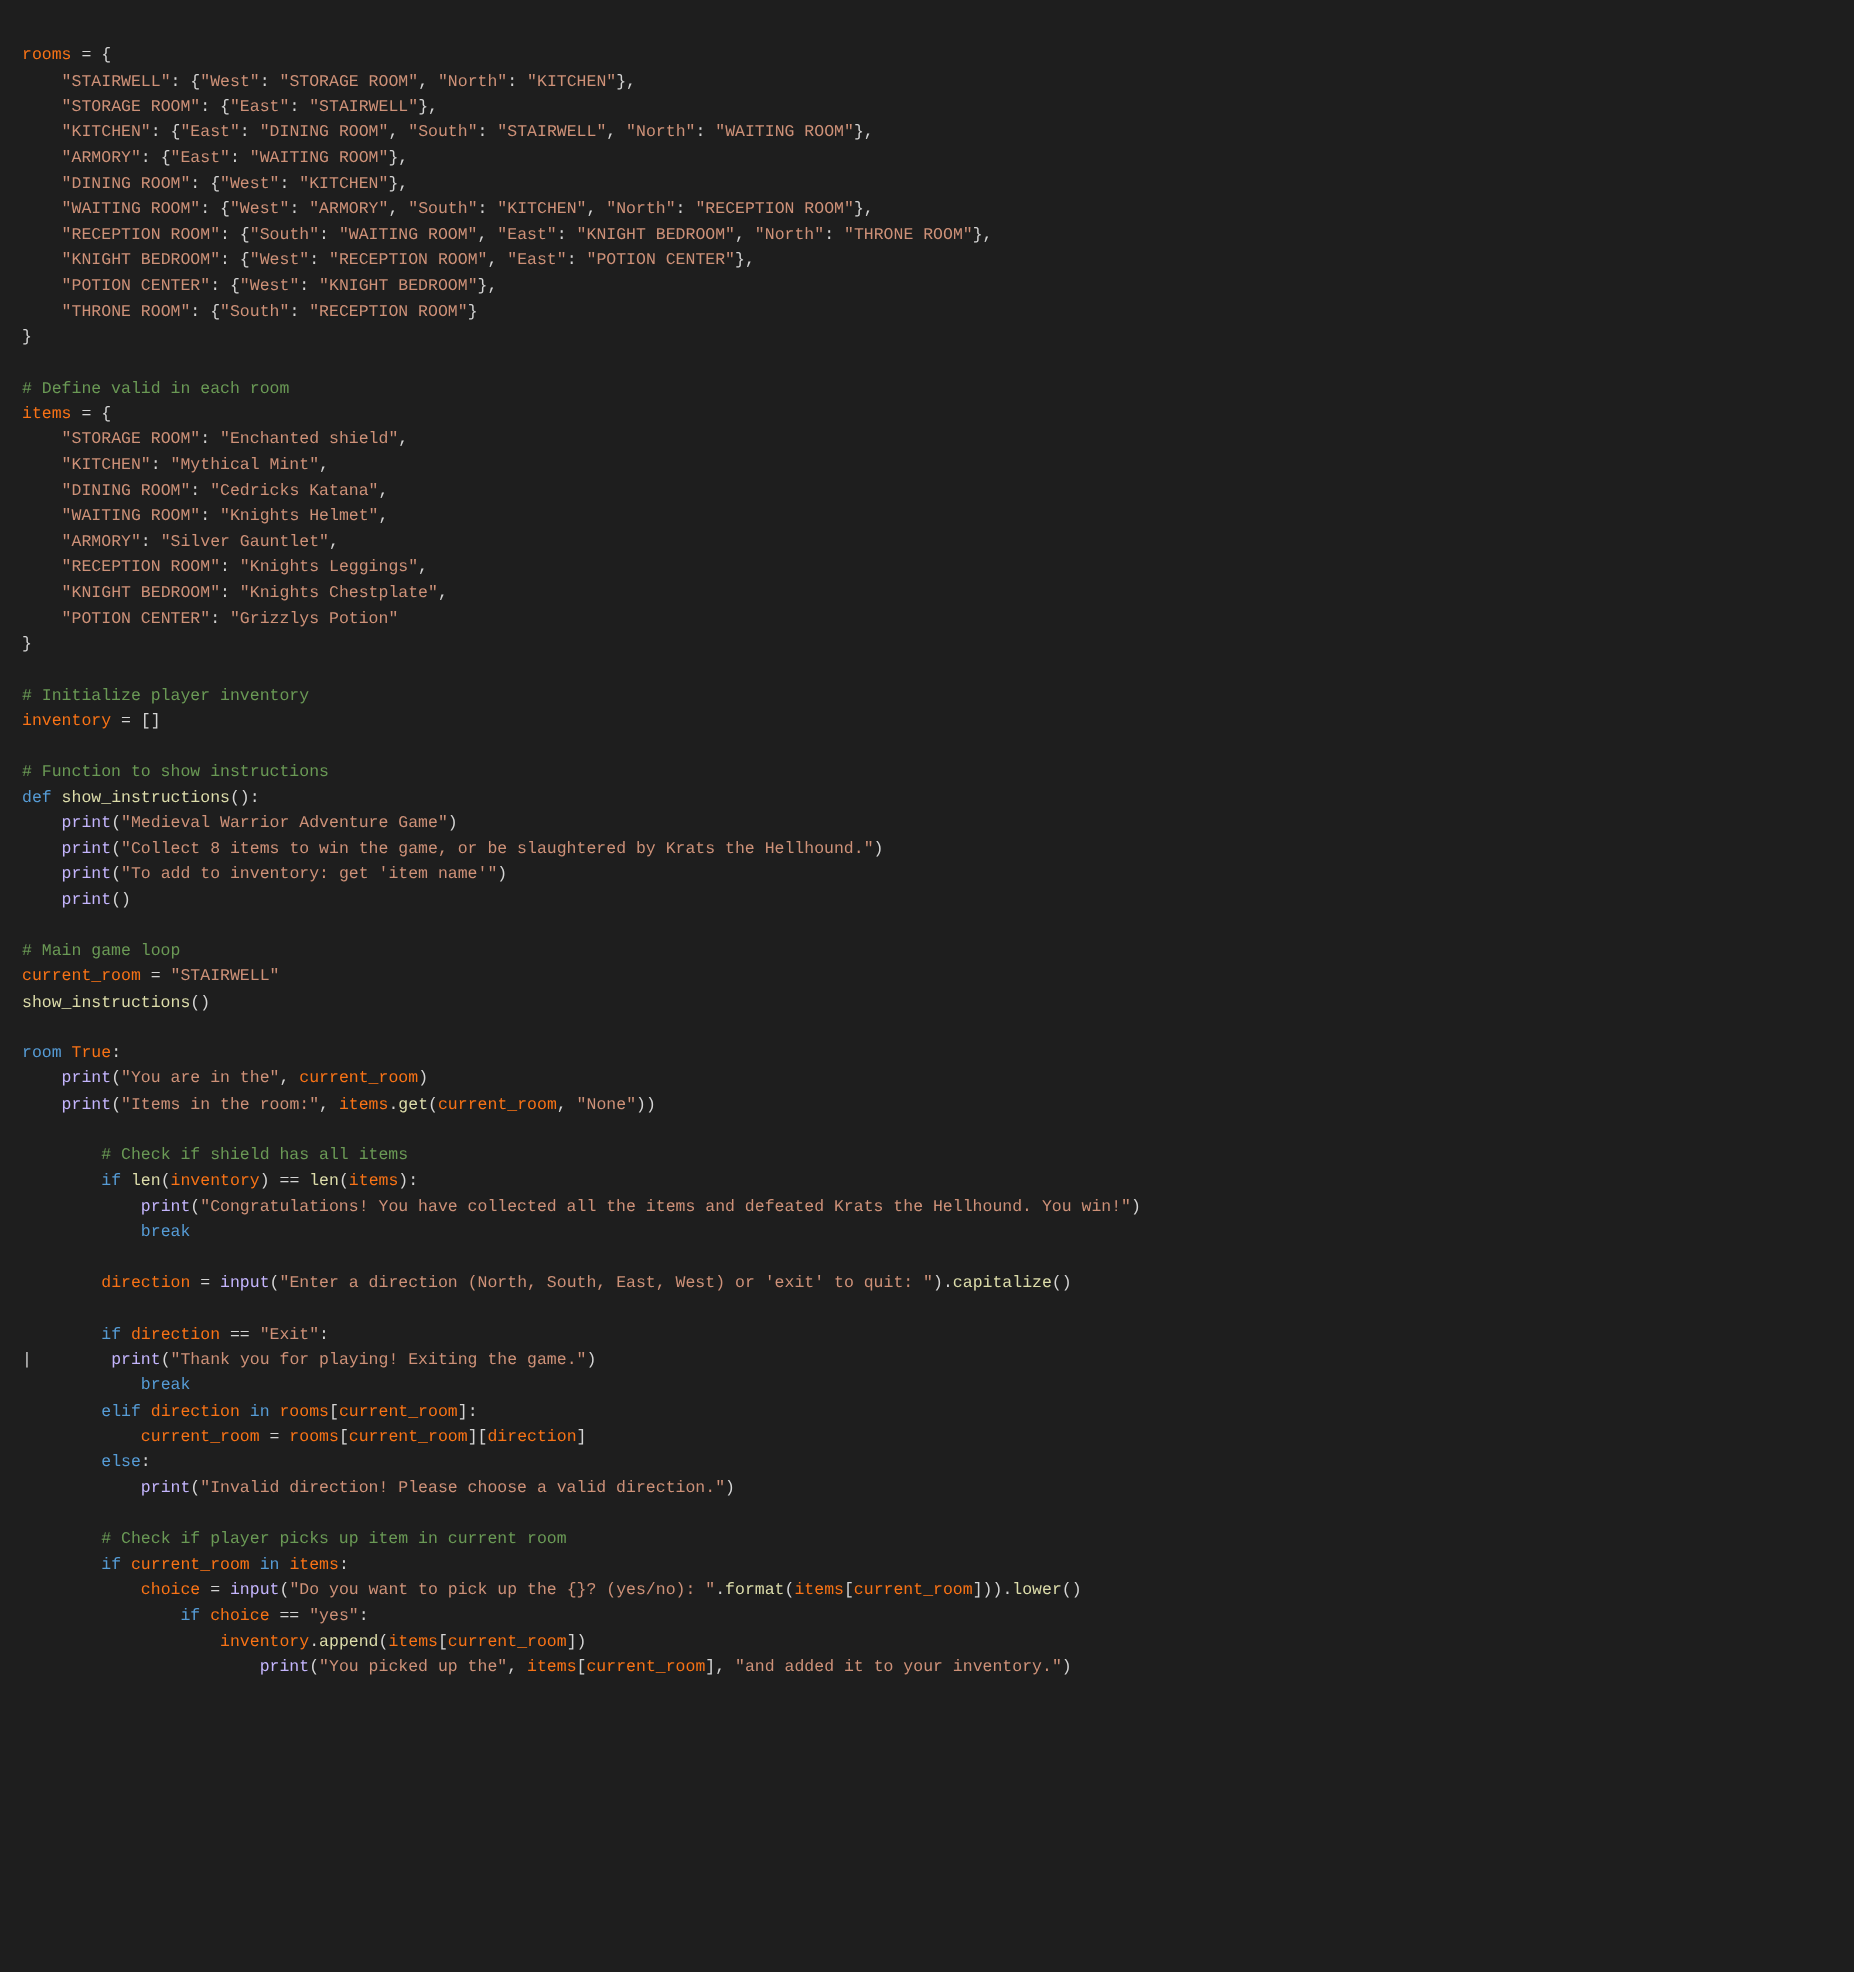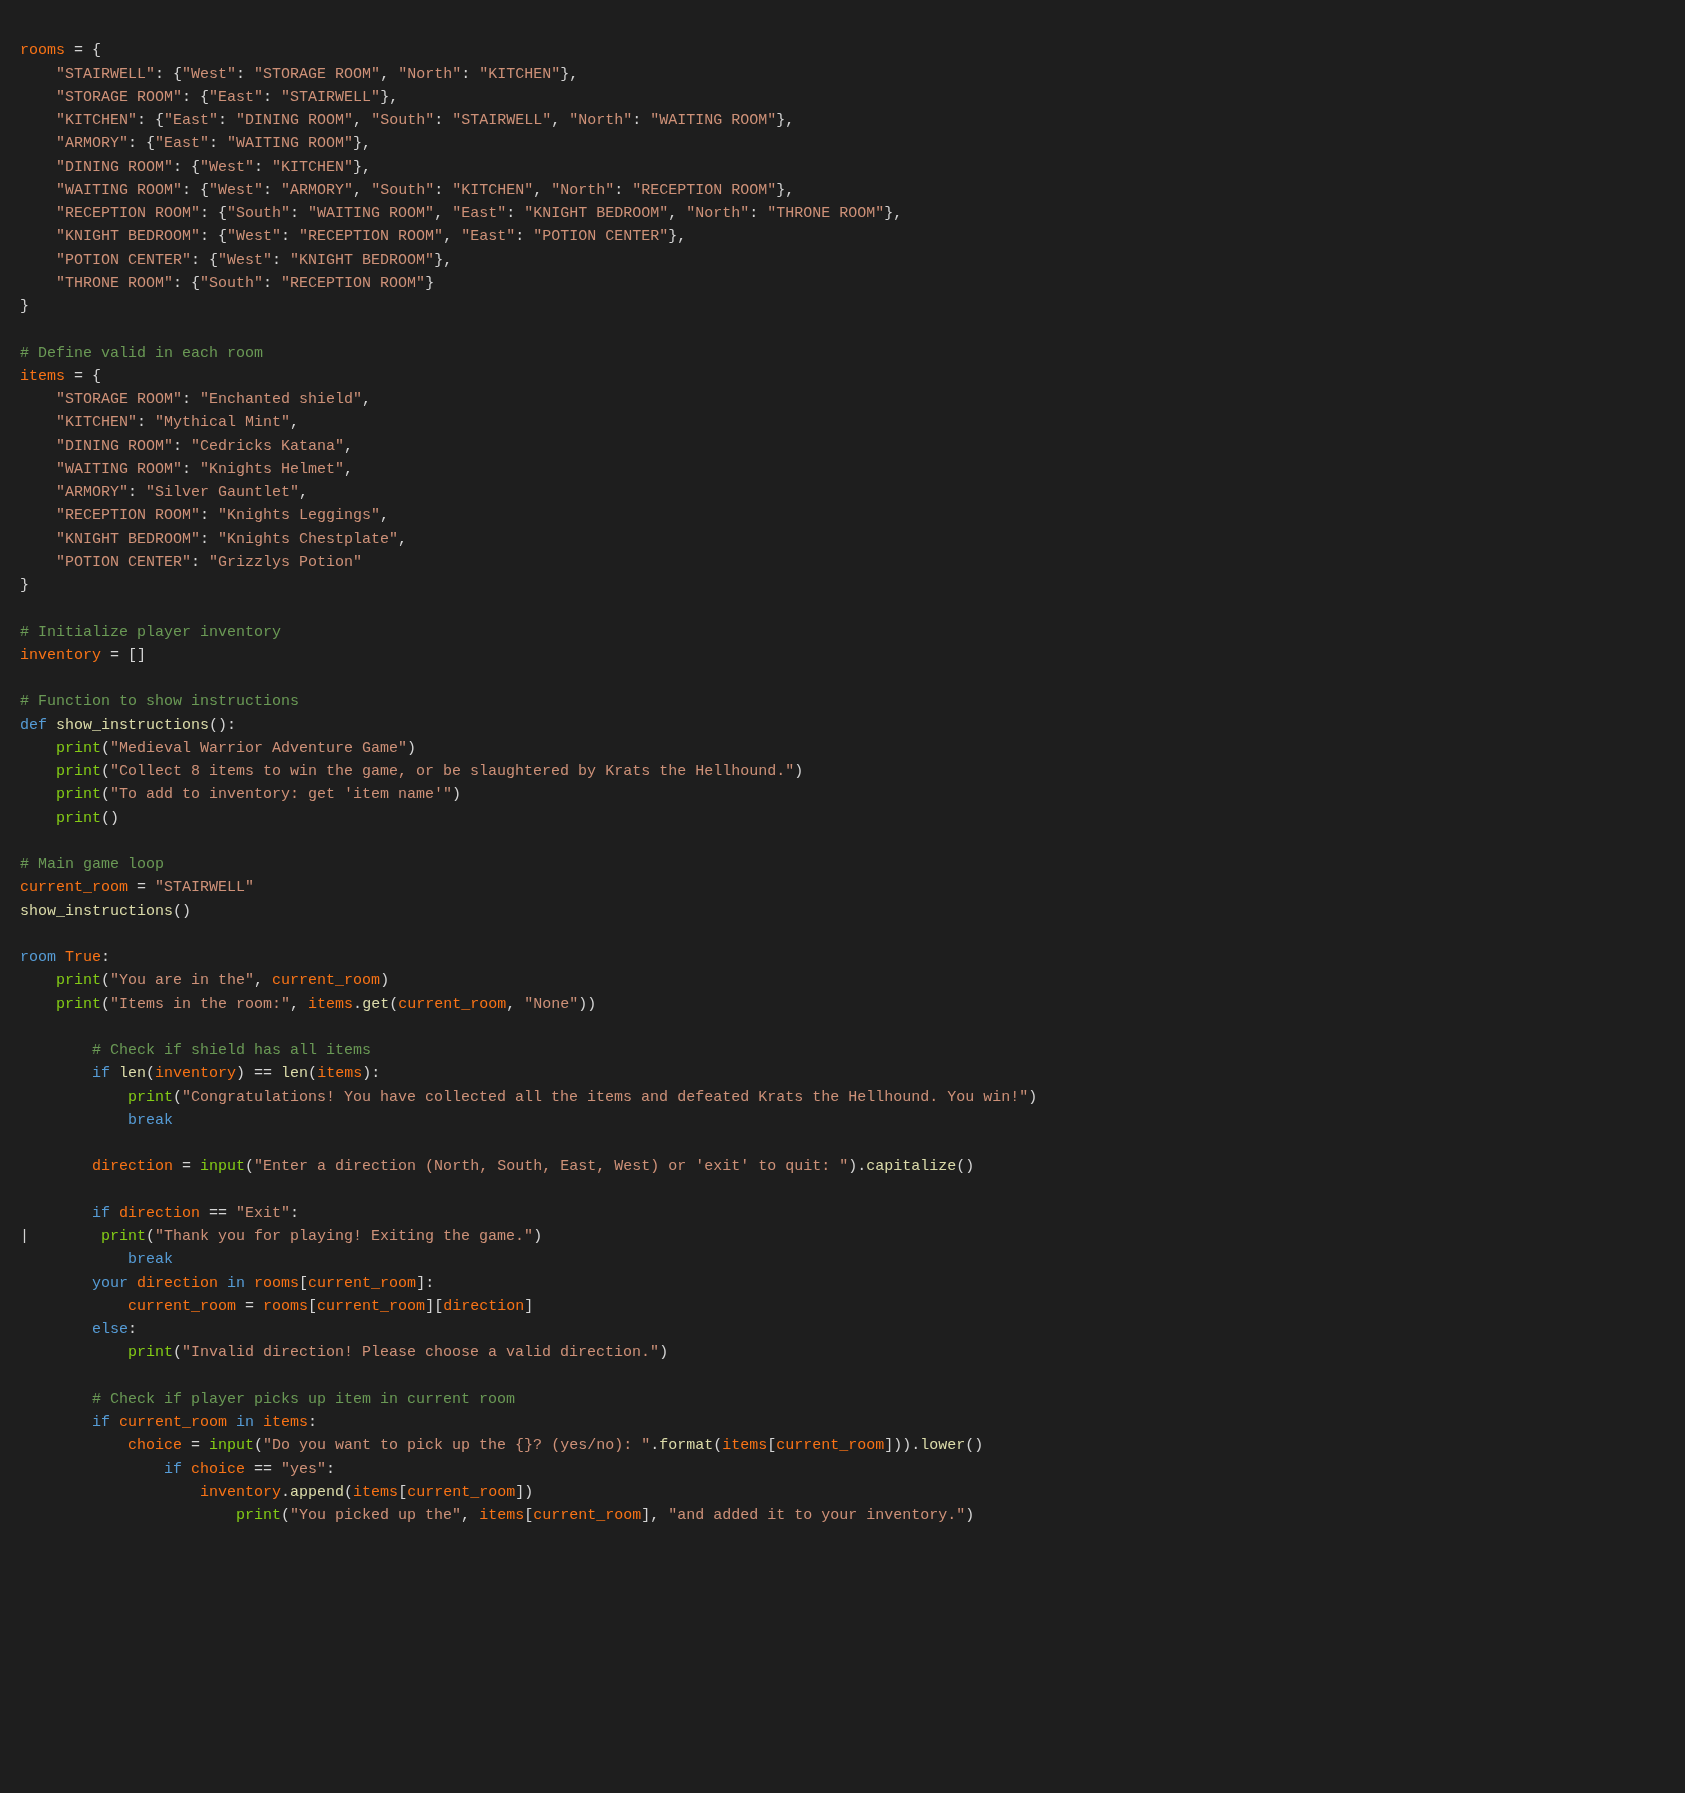--- a/index.html
+++ b/index.html
@@ -21,21 +21,21 @@
     .code-block {
       white-space: pre;
       overflow-x: auto;
     }
 
     .kw { color: #569cd6; text-align: center; }       
     .fn { color: #dcdcaa; text-align: center; }       
     .str { color: #ce9178; }      
     .comment { color: #6a9955; }     
     .var { color: #f97316; }      
-    .builtin { color: #84cc16; text-align: center; }      
+    .builtin { color: #c4b5fd; text-align: center; }      
     .op { color: #d4d4d4; }
     .pipe { color: #d4d4d4; }
   </style>
 </head>
 <body>
 
 <div class="code-block">
 <span class="var">rooms</span><span class="op"> = {</span>
     <span class="str">"STAIRWELL"</span><span class="op">: {</span><span class="str">"West"</span><span class="op">: </span><span class="str">"STORAGE ROOM"</span><span class="op">, </span><span class="str">"North"</span><span class="op">: </span><span class="str">"KITCHEN"</span><span class="op">},</span>
     <span class="str">"STORAGE ROOM"</span><span class="op">: {</span><span class="str">"East"</span><span class="op">: </span><span class="str">"STAIRWELL"</span><span class="op">},</span>
@@ -82,21 +82,21 @@
     <span class="comment">    # Check if shield has all items</span>
     <span class="kw">    if </span><span class="fn">len</span><span class="op">(</span><span class="var">inventory</span><span class="op">) == </span><span class="fn">len</span><span class="op">(</span><span class="var">items</span><span class="op">):</span>
         <span class="builtin">    print</span><span class="op">(</span><span class="str">"Congratulations! You have collected all the items and defeated Krats the Hellhound. You win!"</span><span class="op">)</span>
         <span class="kw">    break</span>
 
     <span class="var">    direction</span><span class="op"> = </span><span class="builtin">input</span><span class="op">(</span><span class="str">"Enter a direction (North, South, East, West) or 'exit' to quit: "</span><span class="op">).</span><span class="fn">capitalize</span><span class="op">()</span>
 
     <span class="kw">    if </span><span class="var">direction</span><span class="op"> == </span><span class="str">"Exit"</span><span class="op">:</span>
 <span class="pipe">|</span>        <span class="builtin">print</span><span class="op">(</span><span class="str">"Thank you for playing! Exiting the game."</span><span class="op">)</span>
         <span class="kw">    break</span>
-    <span class="kw">    your </span><span class="var">direction</span><span class="kw"> in </span><span class="var">rooms</span><span class="op">[</span><span class="var">current_room</span><span class="op">]:</span>
+    <span class="kw">    elif </span><span class="var">direction</span><span class="kw"> in </span><span class="var">rooms</span><span class="op">[</span><span class="var">current_room</span><span class="op">]:</span>
         <span class="var">    current_room</span><span class="op"> = </span><span class="var">rooms</span><span class="op">[</span><span class="var">current_room</span><span class="op">][</span><span class="var">direction</span><span class="op">]</span>
     <span class="kw">    else</span><span class="op">:</span>
         <span class="builtin">    print</span><span class="op">(</span><span class="str">"Invalid direction! Please choose a valid direction."</span><span class="op">)</span>
 
     <span class="comment">    # Check if player picks up item in current room</span>
     <span class="kw">    if </span><span class="var">current_room</span><span class="kw"> in </span><span class="var">items</span><span class="op">:</span>
         <span class="var">    choice</span><span class="op"> = </span><span class="builtin">input</span><span class="op">(</span><span class="str">"Do you want to pick up the {}? (yes/no): "</span><span class="op">.</span><span class="fn">format</span><span class="op">(</span><span class="var">items</span><span class="op">[</span><span class="var">current_room</span><span class="op">])).</span><span class="fn">lower</span><span class="op">()</span>
         <span class="kw">        if </span><span class="var">choice</span><span class="op"> == </span><span class="str">"yes"</span><span class="op">:</span>
             <span class="var">        inventory</span><span class="op">.</span><span class="fn">append</span><span class="op">(</span><span class="var">items</span><span class="op">[</span><span class="var">current_room</span><span class="op">])</span>
             <span class="builtin">            print</span><span class="op">(</span><span class="str">"You picked up the"</span><span class="op">, </span><span class="var">items</span><span class="op">[</span><span class="var">current_room</span><span class="op">], </span><span class="str">"and added it to your inventory."</span><span class="op">)</span>

